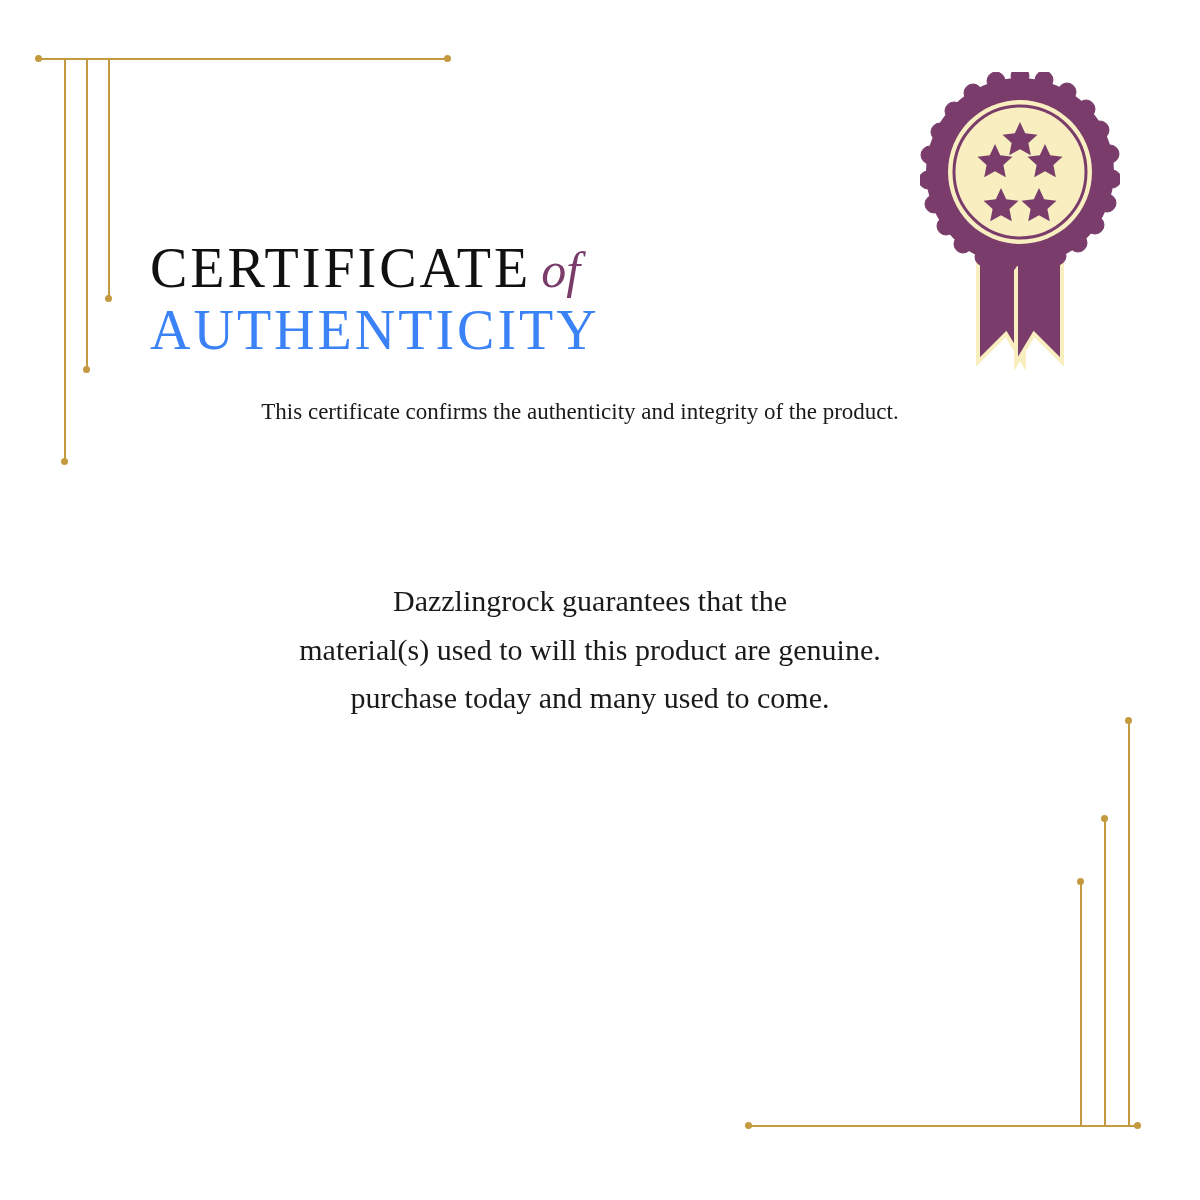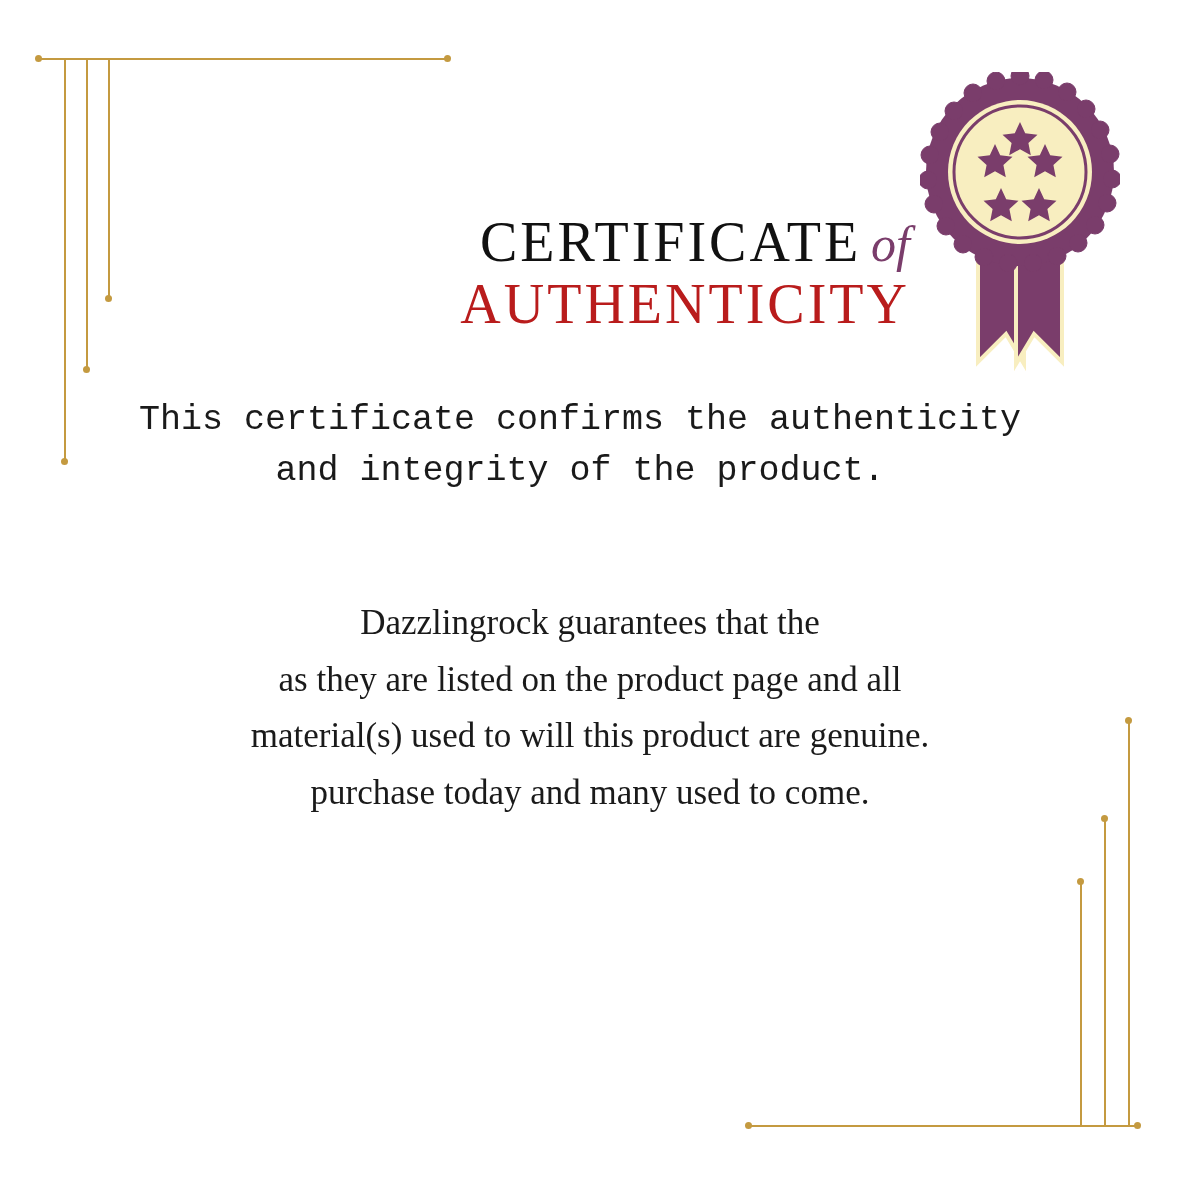--- a/index.html
+++ b/index.html
@@ -57,66 +57,65 @@
     right: 80px;
     top: 72px;
     width: 200px;
     height: 300px;
   }
 
   
   .title-wrap {
     position: absolute;
     left: 150px;
-    top: 212px;
+    top: 238px;
     width: 760px;
-    text-align: right;
+    text-align: left;
     font-family: Liberation Serif, serif;
   }
   .title-line1 {
     font-size: 56px;
     letter-spacing: 3px;
     color: #111111;
     line-height: 1.08;
     white-space: nowrap;
   }
   .title-of {
     font-style: italic;
     color: #7a3d6b;
     font-size: 50px;
     letter-spacing: 0px;
     padding-left: 10px;
   }
   .title-line2 {
     font-size: 56px;
     letter-spacing: 3px;
-    color: #b91c1c;
+    color: #3b82f6;
     line-height: 1.08;
     margin-top: 2px;
   }
 
   .subtitle {
     position: absolute;
     left: 120px;
     top: 395px;
     width: 920px;
     text-align: center;
-    font-size: 35px;
+    font-size: 23px;
     line-height: 1.45;
     color: #1a1a1a;
-    font-family: Liberation Mono, monospace;
   }
 
   .body-text {
     position: absolute;
     left: 90px;
-    top: 595px;
+    top: 577px;
     width: 1000px;
     text-align: center;
-    font-size: 35px;
+    font-size: 30px;
     line-height: 1.62;
     color: #1a1a1a;
   }
   .body-text .line {
     display: block;
     white-space: nowrap;
   }
 </style>
 </head>
 <body>
@@ -211,18 +210,17 @@
     <div class="title-line2">AUTHENTICITY</div>
   </div>
 
   <div class="subtitle">
     <span class="line">This certificate confirms the authenticity and</span>
     <span class="line">integrity of the product.</span>
   </div>
 
   <div class="body-text">
     <span class="line">Dazzlingrock guarantees that the</span>
-    <span class="line">as they are listed on the product page and all</span>
     <span class="line">material(s) used to will this product are genuine.</span>
     <span class="line">purchase today and many used to come.</span>
   </div>
 
 </div>
 
 </body></html>

